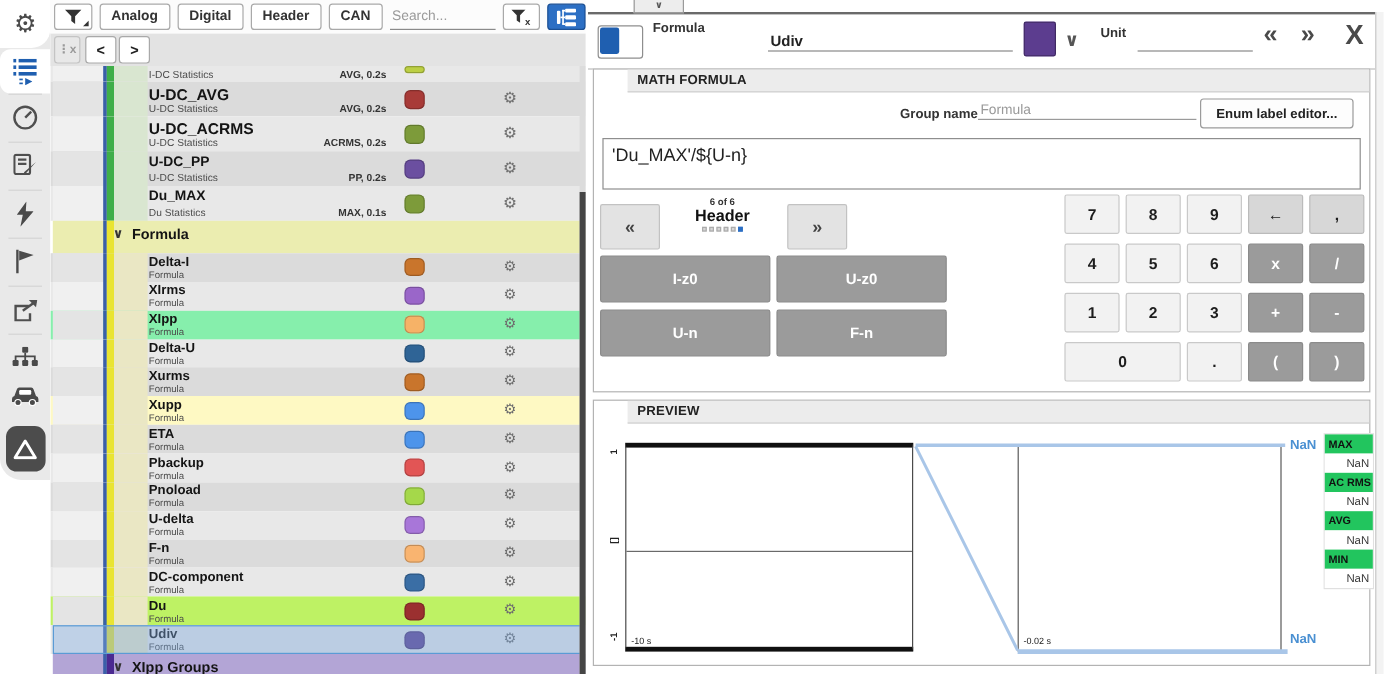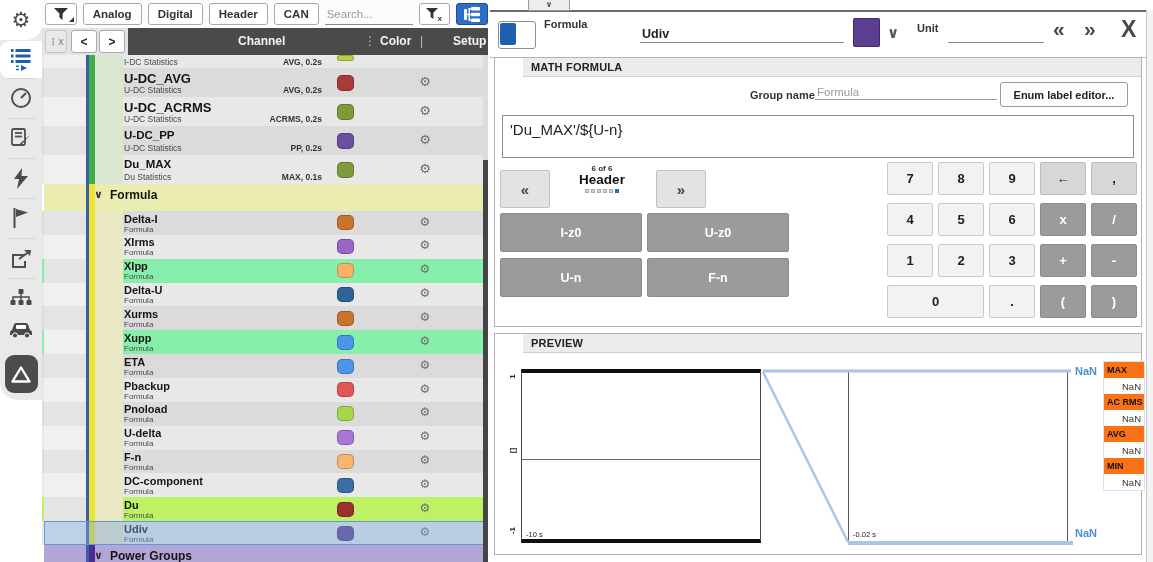--- a/index.html
+++ b/index.html
@@ -84,21 +84,21 @@
   .key.dark{background:#9b9b9b;border:1px solid #8b8b8b;color:#fff;}
   
   #preview-section{top:333px;height:222px;}
   #chart1{position:absolute;left:26px;top:35px;width:240px;height:174px;border-top:4px solid #101010;border-bottom:4px solid #101010;border-left:1px solid #4a4a4a;border-right:1px solid #4a4a4a;box-sizing:border-box;background:#fff;}
   #chart1 .mid{position:absolute;left:0;right:0;top:52%;height:1px;background:#6a6a6a;}
   #chart2{position:absolute;left:353px;top:36px;width:220px;height:173px;border-left:1px solid #5a5a5a;border-right:1px solid #5a5a5a;box-sizing:border-box;background:#fff;}
   .yt{position:absolute;transform:rotate(-90deg);font-size:8px;font-weight:bold;color:#222;width:18px;text-align:center;}
   .xt{position:absolute;font-size:7.5px;color:#222;}
   .nanv{position:absolute;font-size:11px;font-weight:bold;color:var(--nan-blue);}
   #pv-stats{position:absolute;left:608px;top:27px;width:40px;border:1px solid #e0e0e0;background:#fff;}
-  #pv-stats .shdr{height:16px;background:#f97316;font-size:9px;font-weight:bold;color:#111;padding:3px 0 0 3px;box-sizing:border-box;white-space:nowrap;}
+  #pv-stats .shdr{height:16px;background:#22c55e;font-size:9px;font-weight:bold;color:#111;padding:3px 0 0 3px;box-sizing:border-box;white-space:nowrap;}
   #pv-stats .sval{height:16px;background:#fff;font-size:9.5px;color:#333;text-align:right;padding:3px 3px 0 0;box-sizing:border-box;}
   #rp-scroll{position:absolute;left:656px;top:10px;width:7px;height:552px;background:#f3f3f3;border-left:1px solid #c8c8c8;position:absolute;}
   svg{display:block;}
 </style>
 </head>
 <body>
 
 <div id="app">
 
   <aside id="sidebar">
@@ -244,27 +244,20 @@
               <rect x="4.5" y="1.2" width="2.5" height="1.4"></rect>
               <rect x="4.5" y="12.4" width="2.5" height="1.4"></rect>
             </g>
           </svg>
       </button>
     </div>
     <div id="lp-header">
       <button class="hd-btn" id="hd-x">⋮x</button>
       <button class="hd-btn" id="hd-prev">&lt;</button>
       <button class="hd-btn" id="hd-next">&gt;</button>
-      <div id="hd-dark">
-        <span style="left:110px">Channel</span>
-        <span class="hd-sep" style="left:236px">⋮</span>
-        <span style="left:252px">Color</span>
-        <span class="hd-sep" style="left:292px">|</span>
-        <span style="left:325px">Setup</span>
-      </div>
     </div>
     <div id="rows">
         <div class="row" style="height: 13px; background: rgb(232, 232, 232);">
           <div class="gutter" style="background:#f0f0f0"></div>
           <div class="blueline"></div>
           <div class="stripe" style="background:#3fae49"></div>
           <div class="tint" style="background:#d9e6d0"></div>
           <div class="sb" style="top:2px;font-size:8.5px">I-DC Statistics</div>
           <div class="info" style="top:2px;font-size:8.5px">AVG, 0.2s</div>
           <div class="swatch" style="top:0px;width:17px;height:6px;background:#bccf44"></div>
@@ -363,21 +356,21 @@
         <div class="row" style="height: 23.86px; background: rgb(219, 219, 219);">
           <div class="gutter" style="background:#e4e4e4"></div>
           <div class="blueline"></div>
           <div class="stripe" style="background:#e9e432"></div>
           <div class="tint" style="background:#eae7c4"></div>
           <div class="nm" style="top:1.5px;font-size:11px">Xurms</div>
           <div class="sb" style="top:13.5px;font-size:8px">Formula</div>
           <div class="swatch" style="top:4.4px;width:17px;height:15px;background:#c9752c"></div>
           <div class="gearbtn" style="top:3.5px;font-size:12px">⚙</div>
         </div>
-        <div class="row" style="height: 23.86px; background: #86efac;">
+        <div class="row" style="height: 23.86px; background: #fef9c3;">
           <div class="gutter" style="background:#f0f0f0"></div>
           <div class="blueline"></div>
           <div class="stripe" style="background:#e9e432"></div>
           <div class="tint" style="background:#eae7c4"></div>
           <div class="nm" style="top:1.5px;font-size:11px">Xupp</div>
           <div class="sb" style="top:13.5px;font-size:8px">Formula</div>
           <div class="swatch" style="top:4.4px;width:17px;height:15px;background:#4d94eb"></div>
           <div class="gearbtn" style="top:3.5px;font-size:12px">⚙</div>
         </div>
         <div class="row" style="height: 23.86px; background: rgb(219, 219, 219);">
@@ -459,21 +452,21 @@
           <div class="sb" style="top:13.5px;font-size:8px">Formula</div>
           <div class="swatch" style="top:4.4px;width:17px;height:15px;background:#5c3d8f"></div>
           <div class="gearbtn" style="top:3.5px;font-size:12px">⚙</div>
           <div class="selover"></div>
         </div>
         <div class="row grouphdr" style="height: 17px;">
           <div class="ghbg" style="background:#b3a5d6"></div>
           <div class="blueline"></div>
           <div class="stripe" style="background:#4b2a91"></div>
           <span class="chev">∨</span>
-          <span class="glabel">Power Groups</span>
+          <span class="glabel">XIpp Groups</span>
         </div>
       </div>
     <div id="lp-scroll">
         <div id="lp-thumb"></div>
       </div>
   </section>
 
   <section id="right-panel">
     <div id="rp-topline"></div>
     <div id="collapse-tab"><span>∨</span></div>

